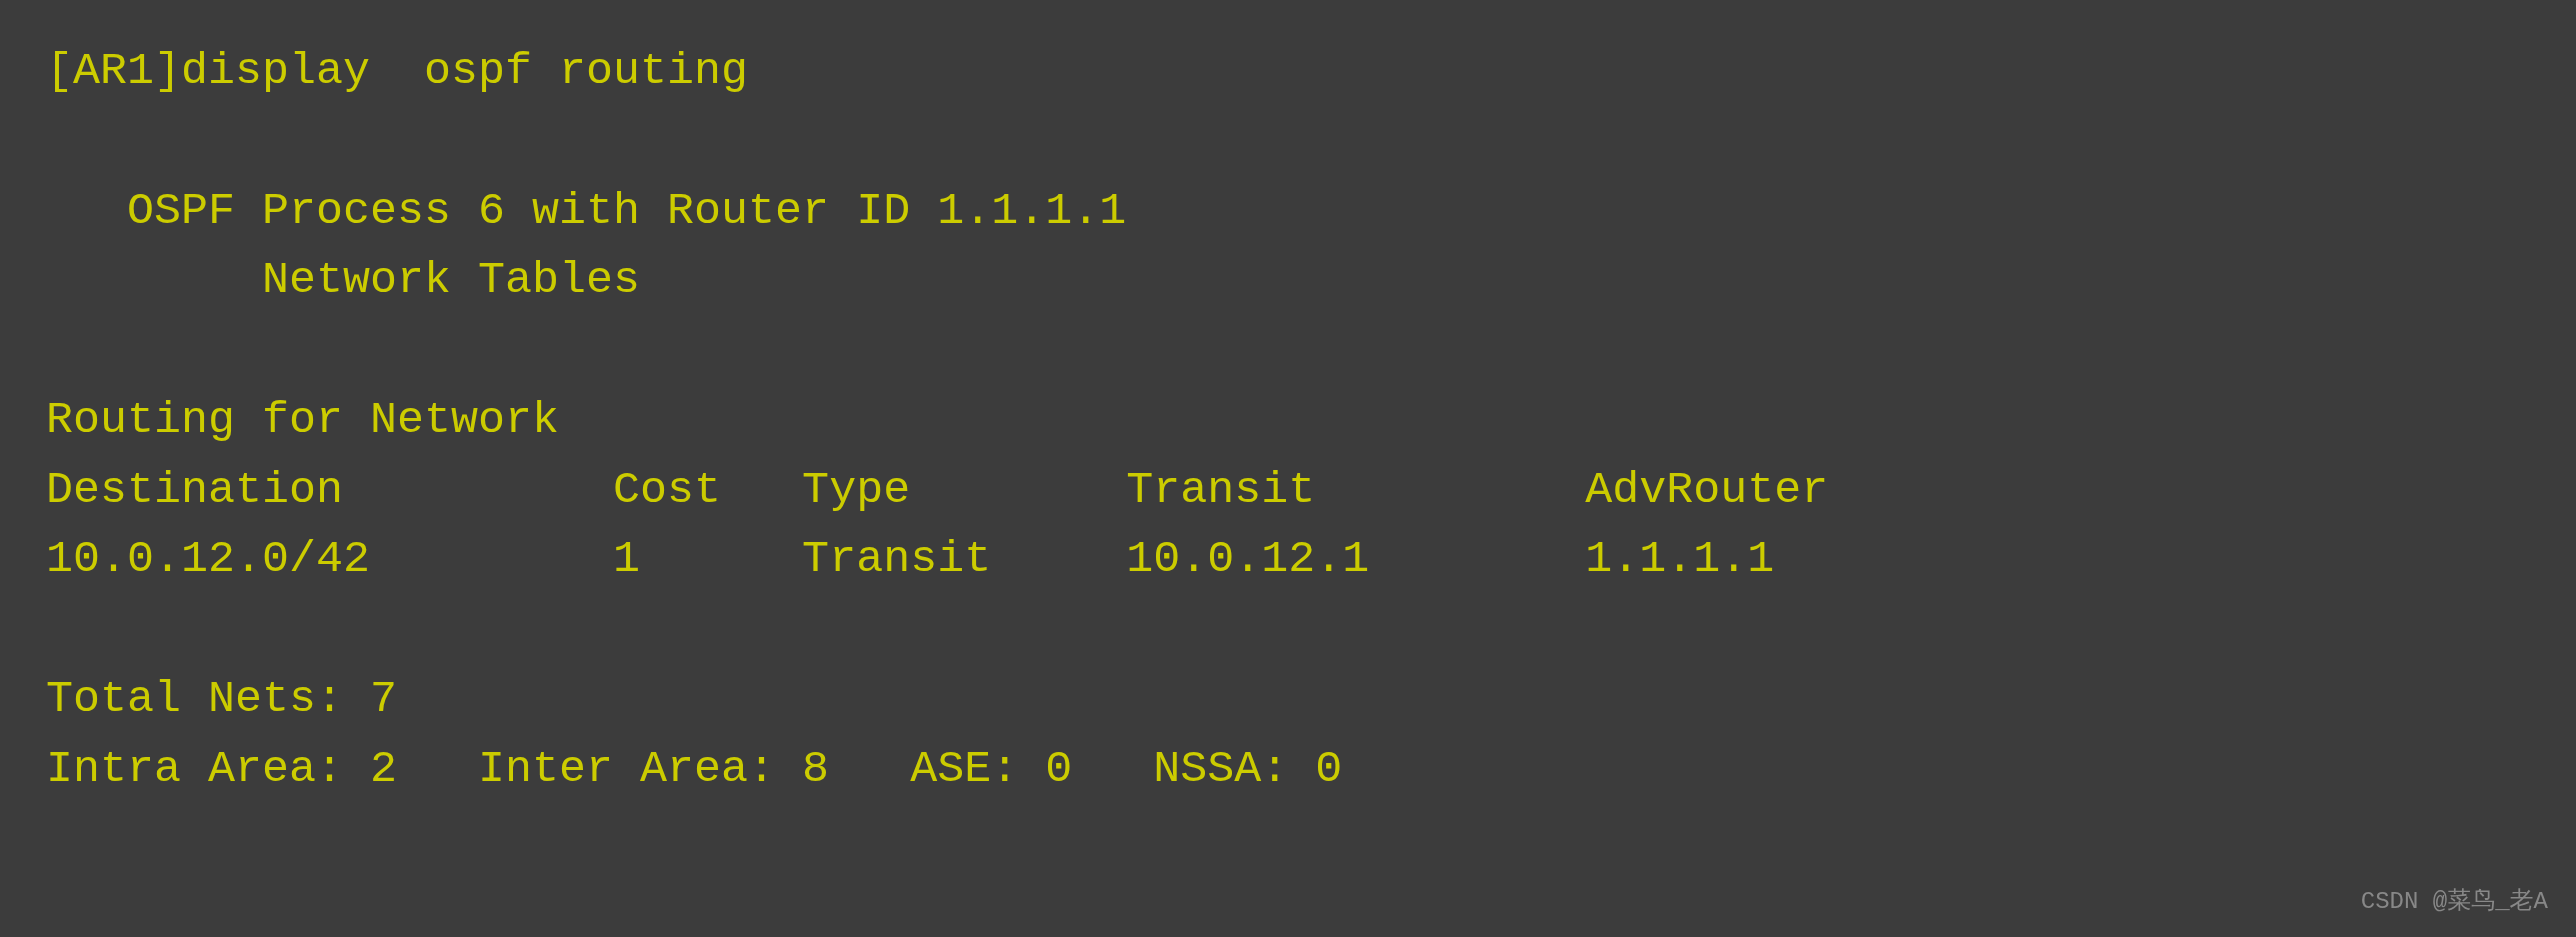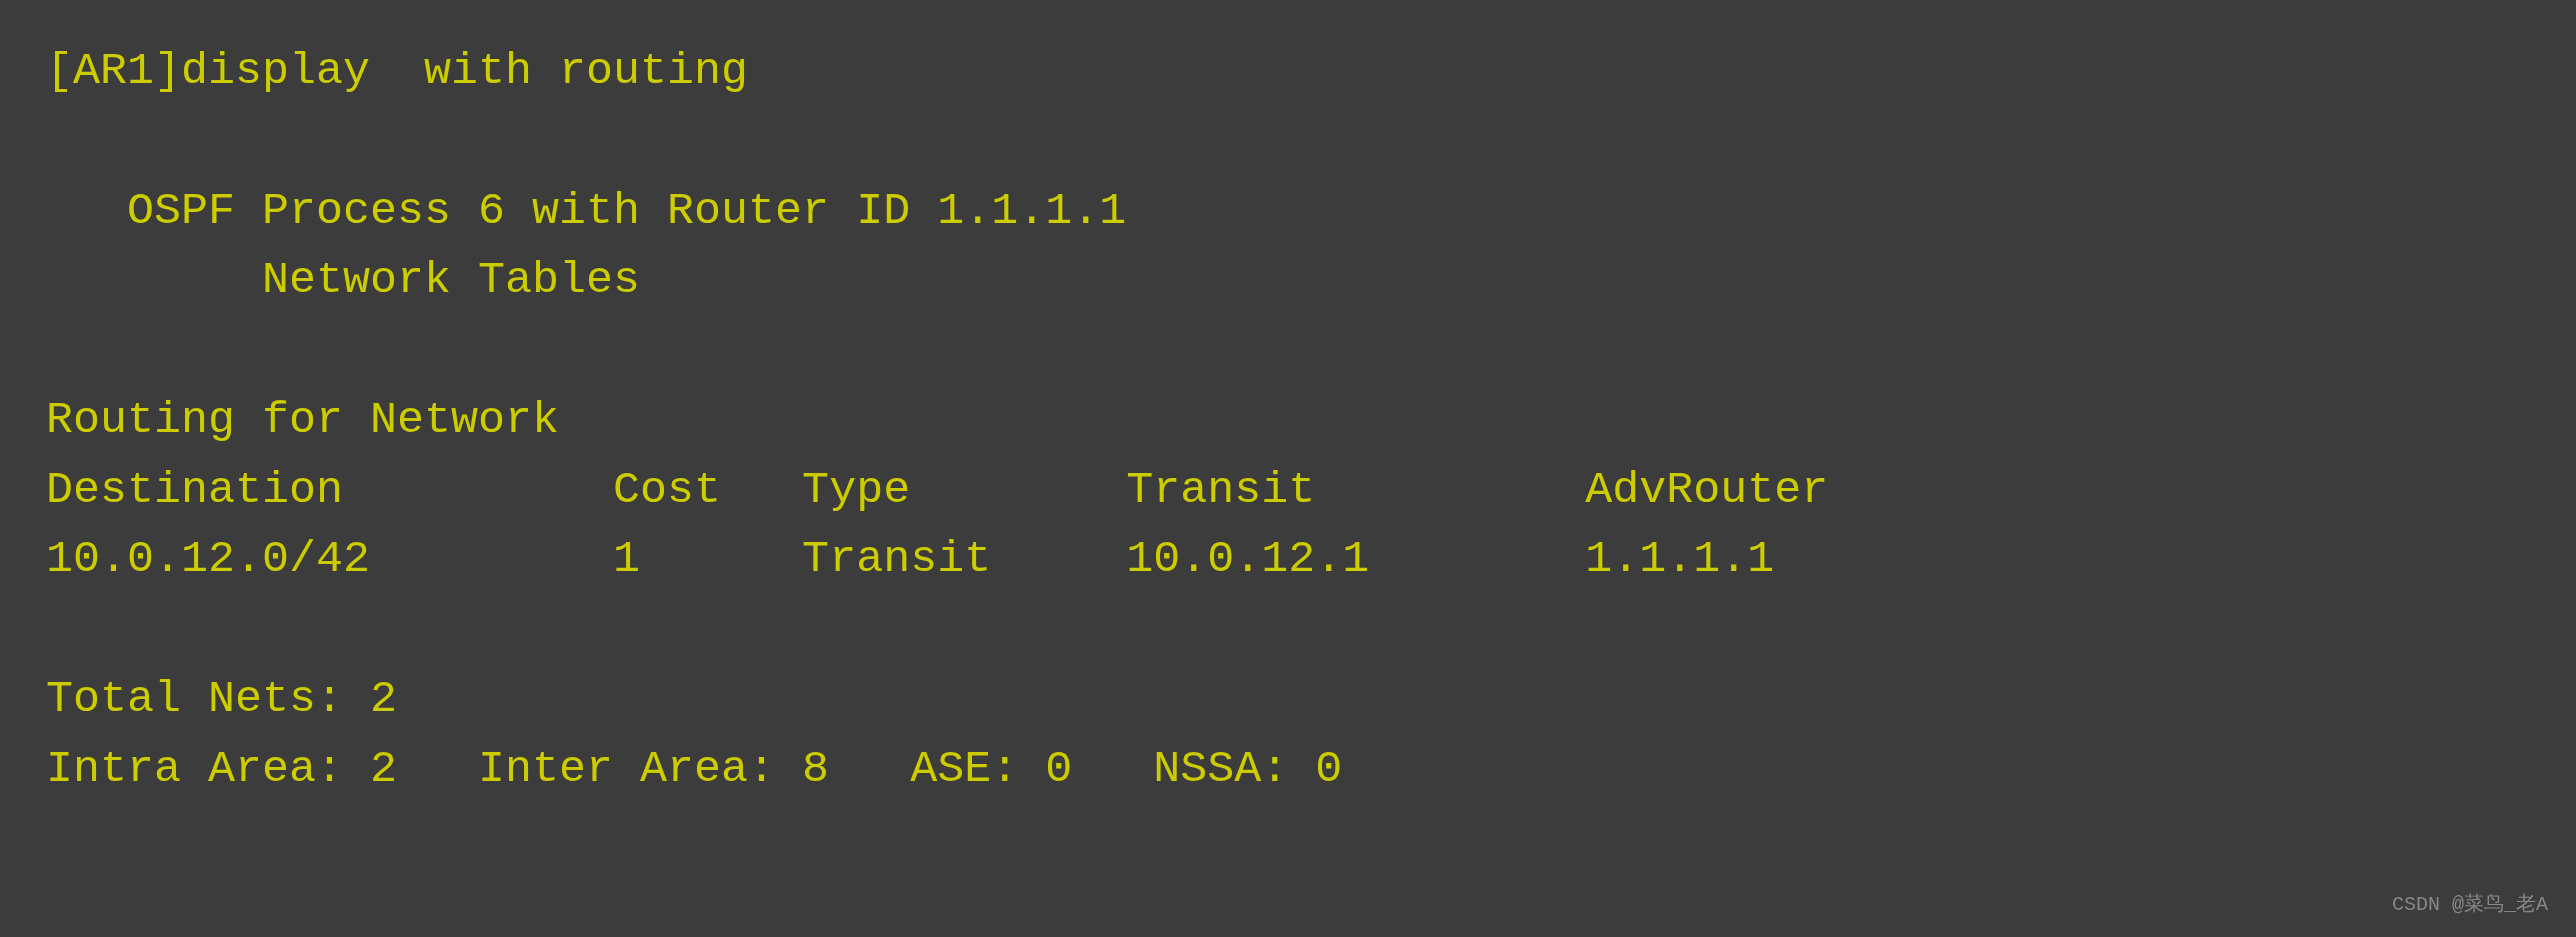--- a/index.html
+++ b/index.html
@@ -37,35 +37,35 @@
 
     .empty {
       display: block;
       height: 1.55em;
     }
 
     .watermark {
       position: absolute;
       bottom: 16.7px;
       right: 28px;
-      font-size: 20px;
+      font-size: 24px;
       color: #888888;
       font-family: 'Courier New', Courier, monospace;
     }
   </style>
 </head>
 <body>
 
 <div class="terminal">
-  <span class="line">[AR1]display  with routing</span>
+  <span class="line">[AR1]display  ospf routing</span>
   <span class="empty"></span>
   <span class="line">   OSPF Process 6 with Router ID 1.1.1.1</span>
   <span class="line">        Network Tables</span>
   <span class="empty"></span>
   <span class="line">Routing for Network</span>
   <span class="line">Destination          Cost   Type        Transit          AdvRouter</span>
   <span class="line">10.0.12.0/42         1      Transit     10.0.12.1        1.1.1.1</span>
   <span class="empty"></span>
-  <span class="line">Total Nets: 2</span>
+  <span class="line">Total Nets: 7</span>
   <span class="line">Intra Area: 2   Inter Area: 8   ASE: 0   NSSA: 0</span>
   <span class="watermark">CSDN @菜鸟_老A</span>
 </div>
 
 
 </body></html>

